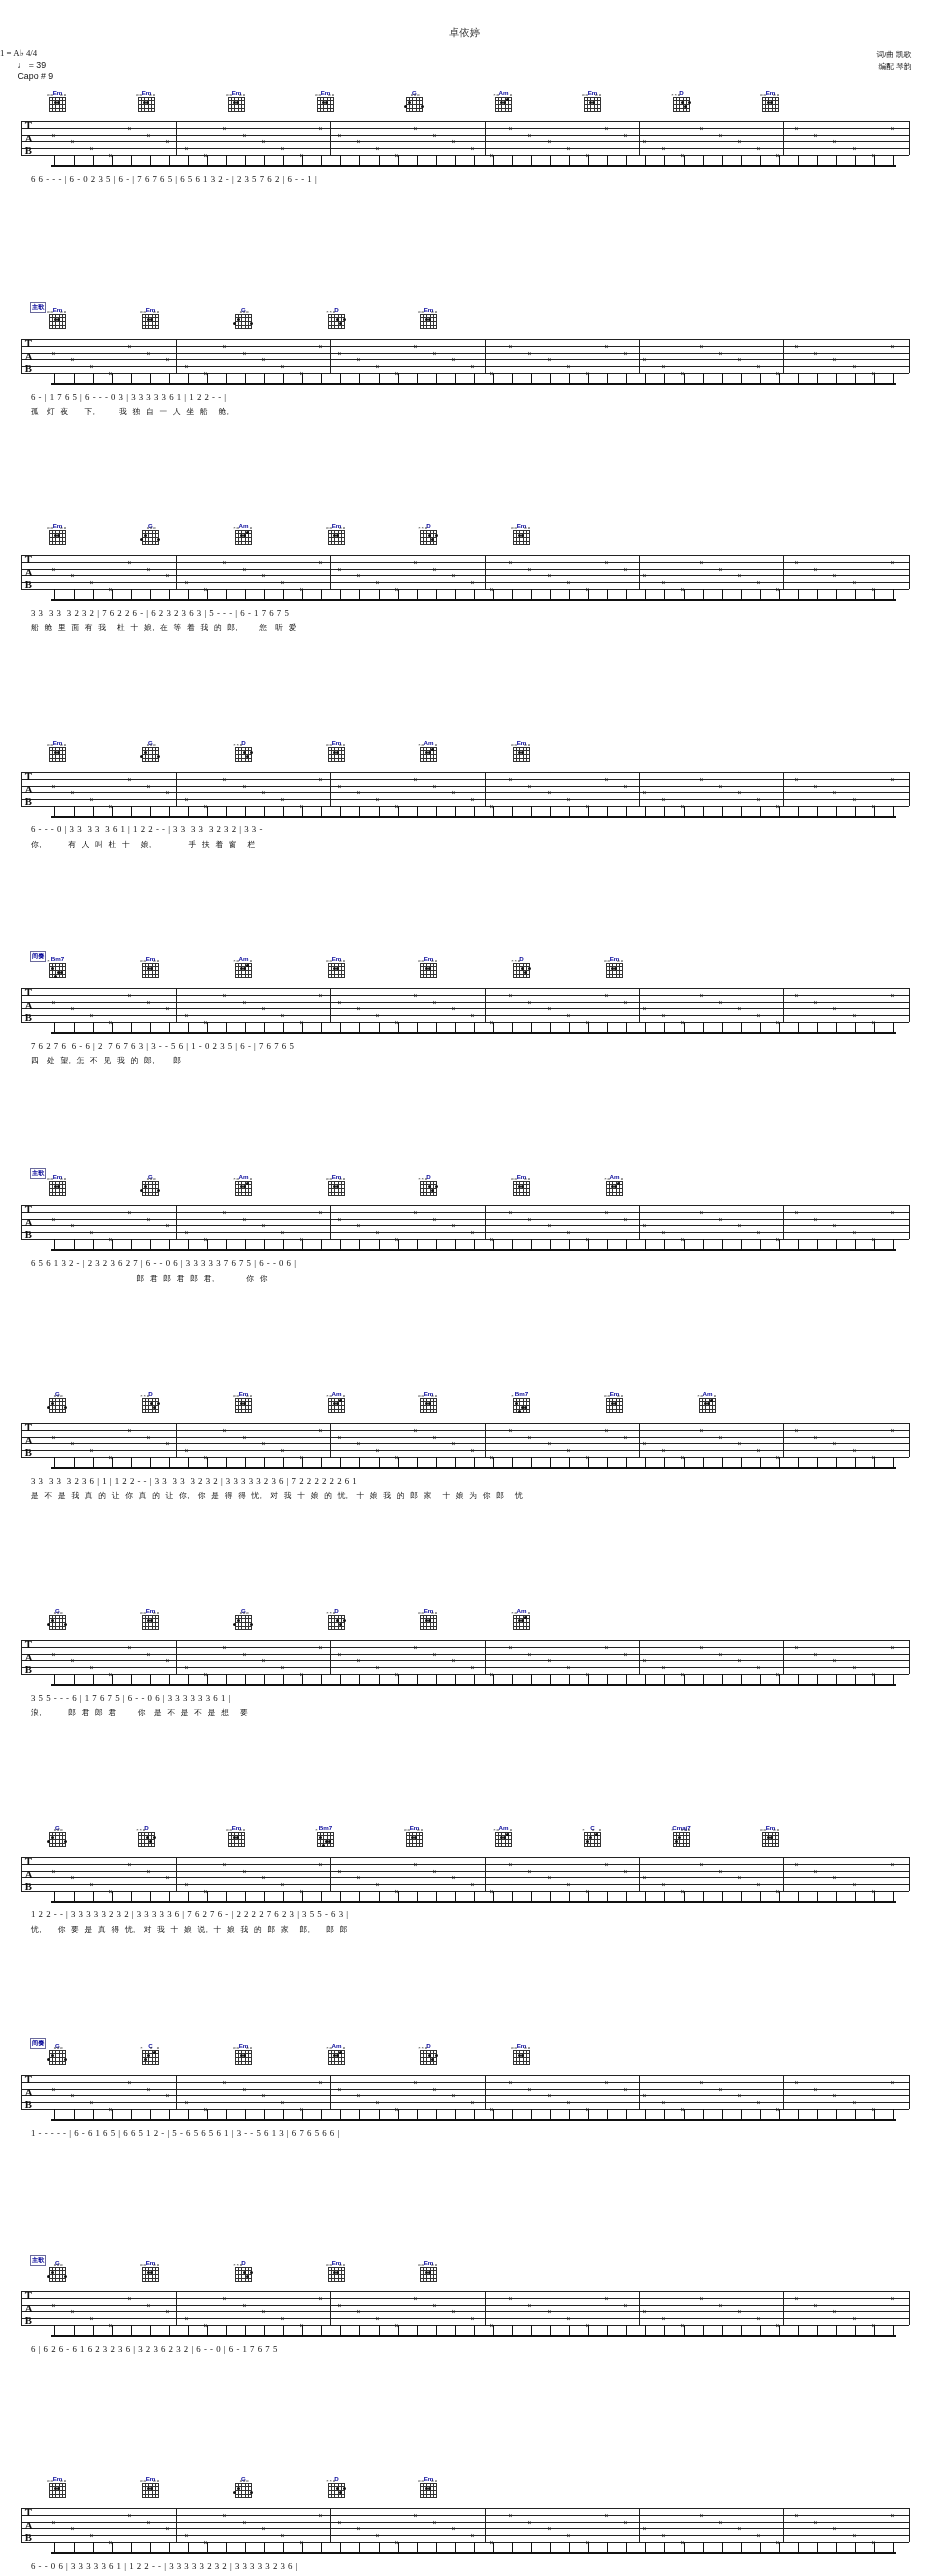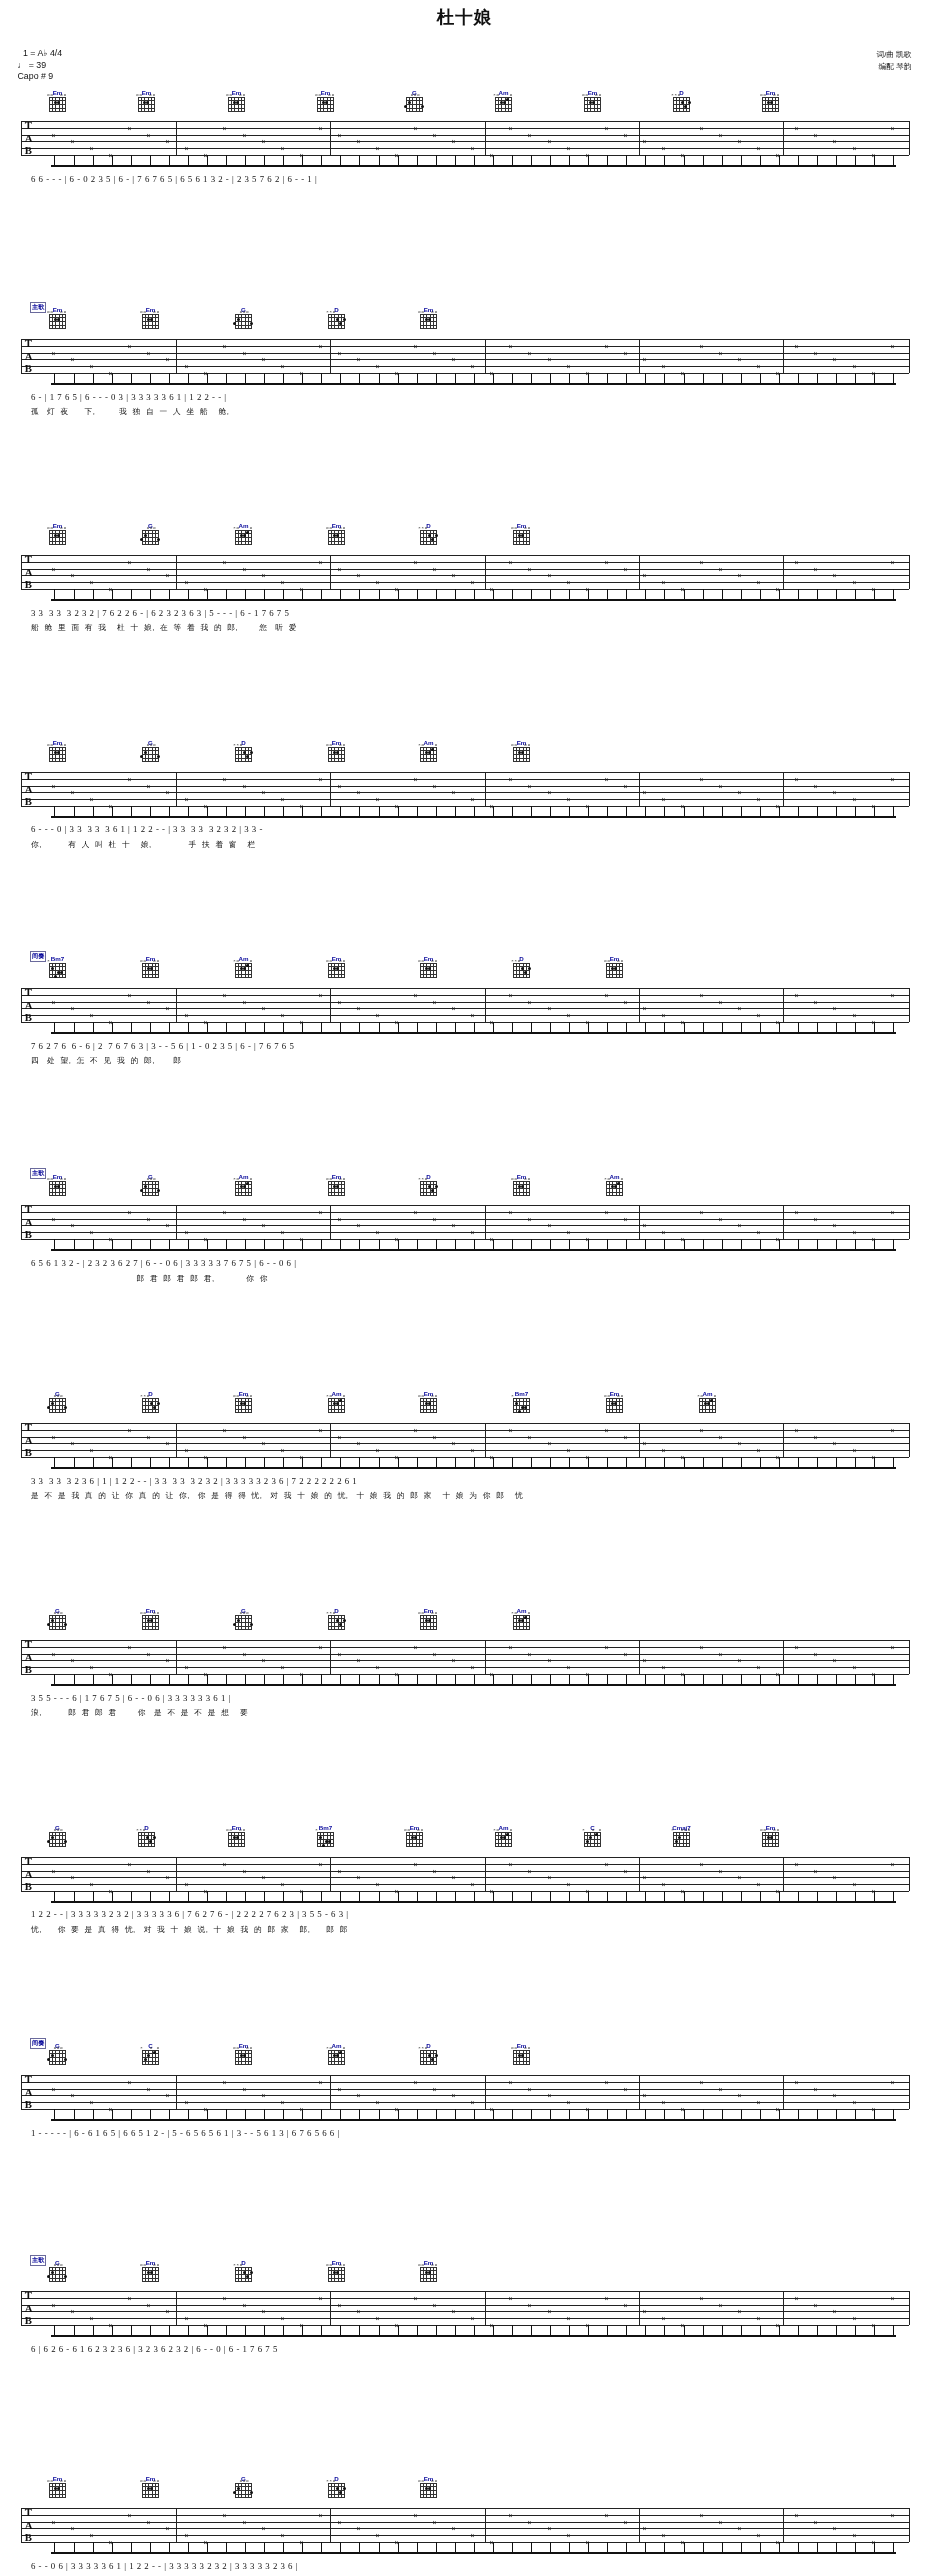--- a/index.html
+++ b/index.html
@@ -31,22 +31,22 @@
   
   .lyric{position:absolute;font-size:7.7px;color:#111;letter-spacing:0.5px;white-space:pre;font-family:"Liberation Sans",sans-serif;}
   .numline{position:absolute;font-size:8.8px;color:#111;white-space:pre;font-family:"Liberation Serif",serif;letter-spacing:0.5px;}
   .label{position:absolute;font-size:6.2px;color:#0a0a9c;font-weight:bold;background:#fff;padding:0 1px;border:0.5px solid #6a6a9c;}
 </style>
 </head>
 <body>
 
 <div id="page">
 
-  <div class="title" style="top:5.2px;">杜十娘</div>
-  <div class="meta" style="left:23px;top:47px;">1 = A♭ 4/4</div>
+  <div class="subtitle" style="top:26px;">卓依婷</div>
+  <div class="meta" style="left:0;top:47px;font-family:Liberation Serif, serif;">1 = A♭ 4/4</div>
   <div class="meta" style="left:17.5px;top:59px;">♩ = 39</div>
   <div class="meta" style="left:17.5px;top:70px;">Capo # 9</div>
   <div class="meta-right" style="right:17.5px;top:49px;width:134px;">词/曲 凯歌</div>
   <div class="meta-right" style="right:17.5px;top:61px;width:134px;">编配 琴韵</div>
 
 <div class="chord" style="left: 46px; top: 90px; width: 23px;">
       <div class="cname">Em</div>
       <div class="grid">
         <div class="v" style="left: 0px;"></div>
         <div class="v" style="left: 3.3px;"></div>

